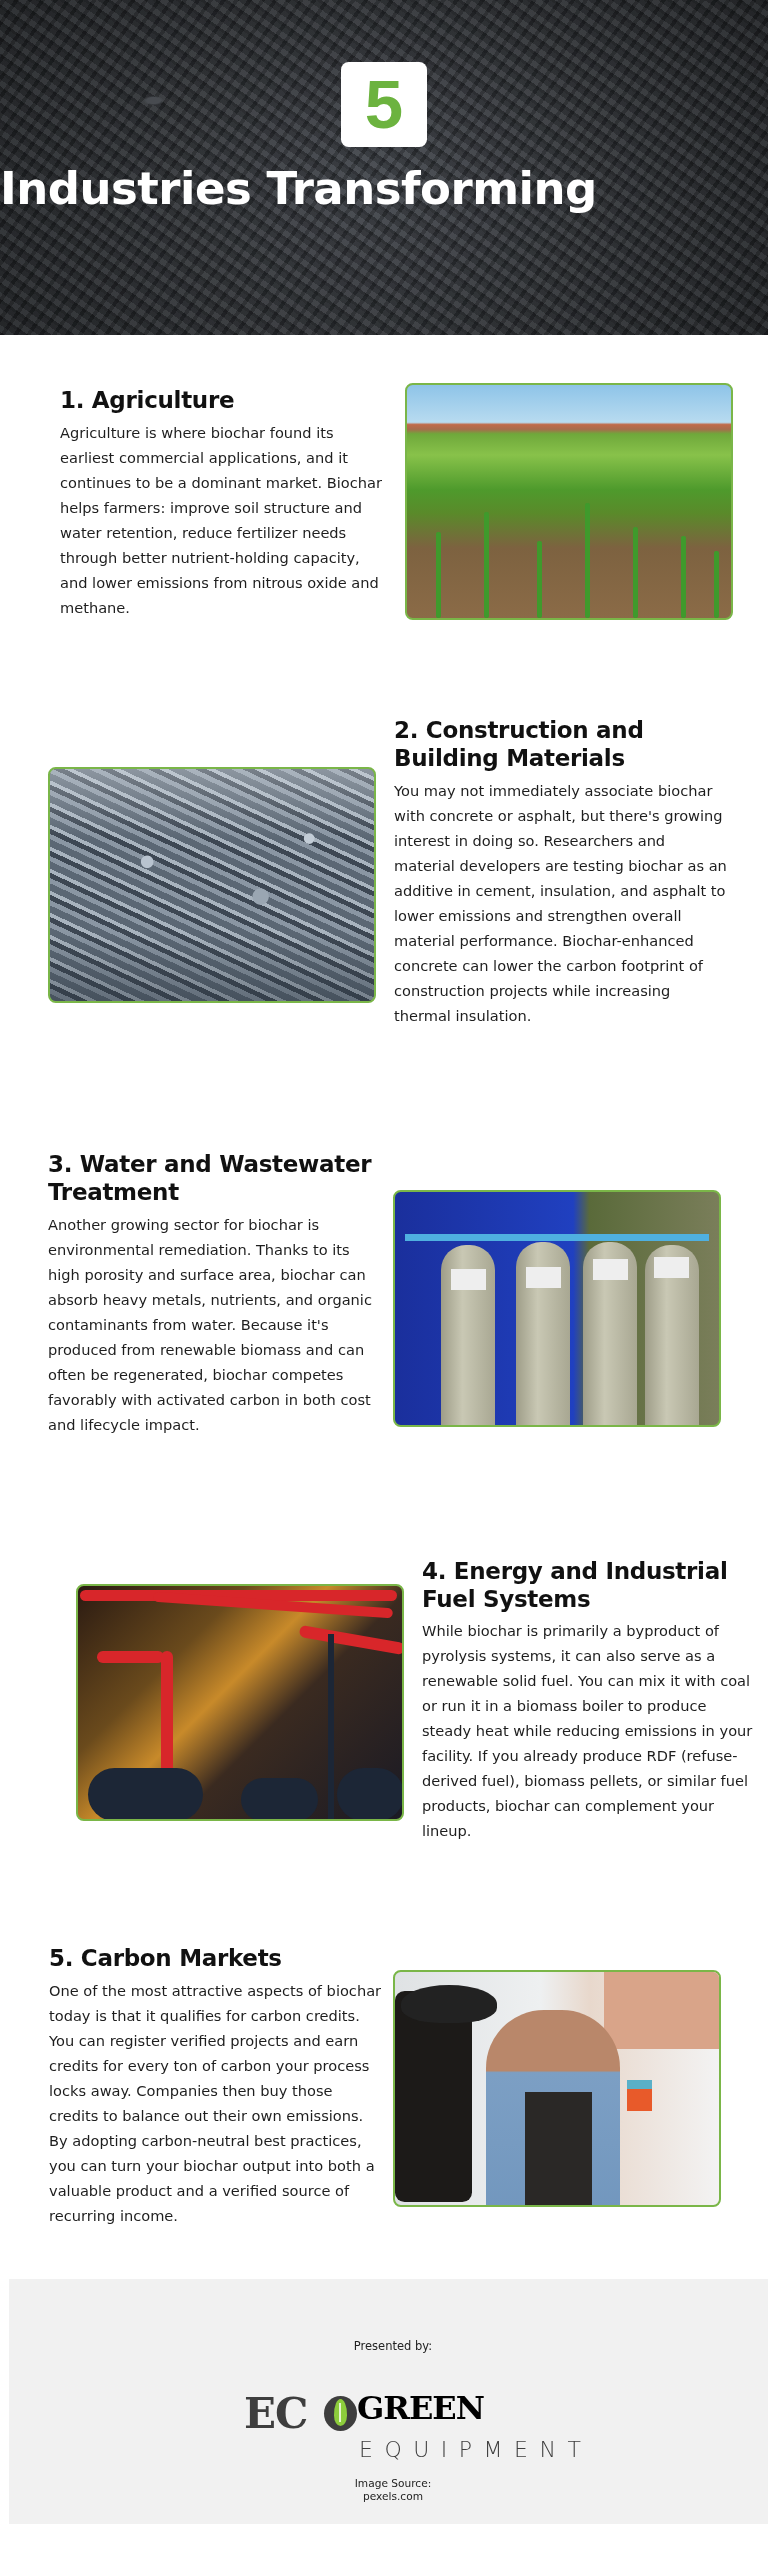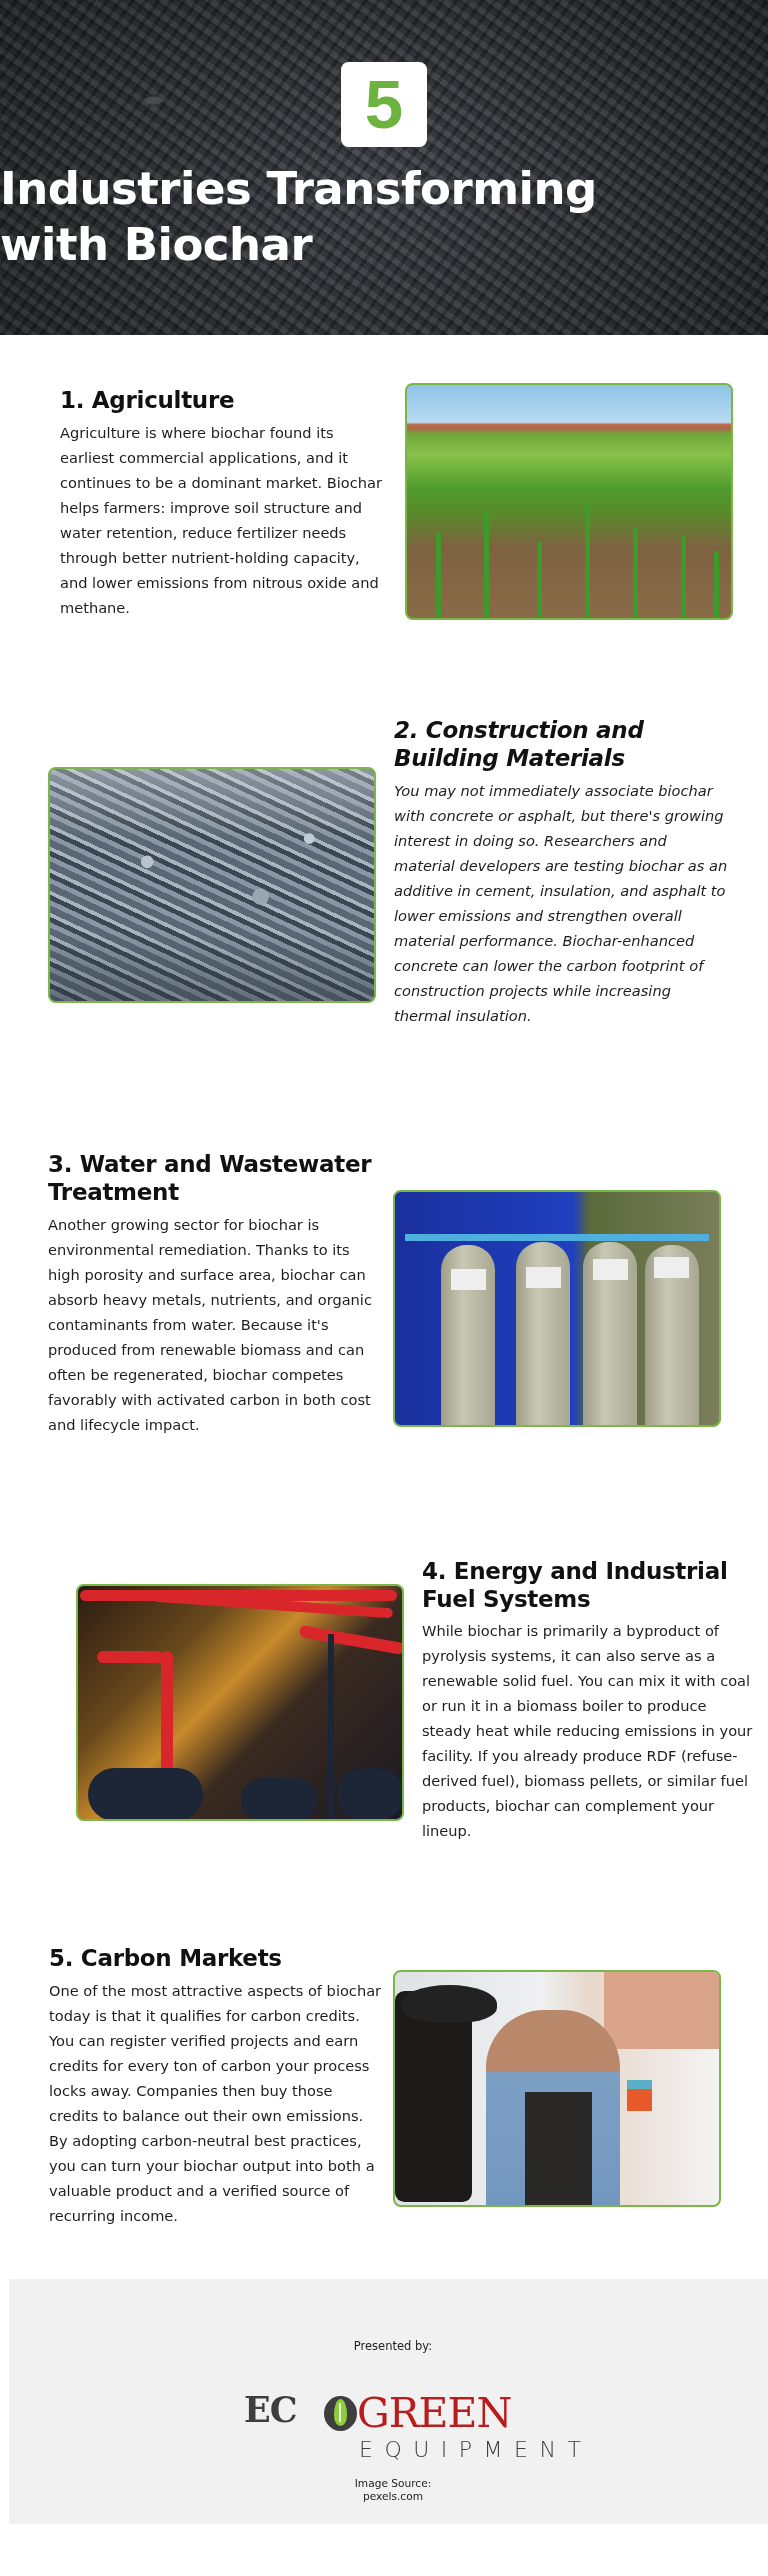--- a/index.html
+++ b/index.html
@@ -71,56 +71,55 @@
   .img-coffee .poster { position: absolute; right: 67px; top: 108px; width: 25px; height: 31px; background: linear-gradient(#5ab0c8 30%, #e85a2a 30%); }
 
   
   .footer {
     position: absolute; left: 9px; top: 2279px; width: 768px; height: 245px; background: #f1f1f1;
     text-align: center;
   }
   .presented { position: absolute; top: 60px; left: 0; right: 0; font-size: 11.5px; color: #222; }
   .site { position: absolute; top: 81px; left: 0; right: 0; font-size: 17.3px; color: #222; }
   .logo { position: absolute; top: 110px; left: 235px; width: 307px; height: 77px; }
-  .logo-eco { position: absolute; left: 0; top: 0; font-family: "DejaVu Serif", serif; font-weight: bold; font-size: 35px; color: #3e3e3e; letter-spacing: -1px; }
+  .logo-eco { position: absolute; left: 0; top: 0; font-family: "DejaVu Serif", serif; font-weight: bold; font-size: 42px; color: #3e3e3e; letter-spacing: -1px; }
   .logo-leaf { position: absolute; left: 80px; top: 6.7px; width: 33px; height: 35px; background: #3e3e3e; border-radius: 50%; }
   .logo-leaf::before { content: ""; position: absolute; left: 9.6px; top: 3.8px; width: 13.4px; height: 27px; background: #8dcc3c; border-radius: 50% 50% 50% 50% / 60% 60% 40% 40%; }
   .logo-leaf::after { content: ""; position: absolute; left: 15.4px; top: 7.7px; width: 1.9px; height: 19px; background: #e6f4d2; }
-  .logo-green { position: absolute; left: 113px; top: 0; font-family: "DejaVu Serif", serif; font-weight: normal; font-size: 41px; color: #b91c1c; letter-spacing: -1px; }
+  .logo-green { position: absolute; left: 113px; top: 0; font-family: "DejaVu Serif", serif; font-weight: bold; font-size: 32px; color: #000000; letter-spacing: -1px; }
   .logo-equip { position: absolute; left: 115px; top: 48px; font-size: 22px; letter-spacing: 11.5px; color: #3e3e3e; font-family: "DejaVu Sans", sans-serif; font-weight: 300; }
   .source { position: absolute; top: 198px; left: 0; right: 0; font-size: 10.6px; line-height: 12.5px; color: #222; }
 </style>
 </head>
 <body>
 
 <div class="hero">
   <div class="badge">5</div>
   <div class="hero-title">
     <div>Industries Transforming</div>
-    <div>with Biochar</div>
   </div>
 </div>
 
 <div class="section" style="top:335px;height:346px;margin-left:12px;">
   <div class="txt" style="left:48px;top:51px;width:327px;">
     <div class="sec-title">1. Agriculture</div>
     <div class="sec-body">Agriculture is where biochar found its earliest commercial applications, and it continues to be a dominant market. Biochar helps farmers: improve soil structure and water retention, reduce fertilizer needs through better nutrient-holding capacity, and lower emissions from nitrous oxide and methane.</div>
   </div>
   <div class="img img-agri" style="left:393px;top:48px;width:328px;height:237px;">
     <div class="stalk" style="left:29px;height:86px;"></div>
     <div class="stalk" style="left:77px;height:106px;"></div>
     <div class="stalk" style="left:130px;height:77px;"></div>
     <div class="stalk" style="left:178px;height:115px;"></div>
     <div class="stalk" style="left:226px;height:91px;"></div>
     <div class="stalk" style="left:274px;height:82px;"></div>
     <div class="stalk" style="left:307px;height:67px;"></div>
   </div>
 </div>
 
-<div class="section" style="top:701px;height:384px;font-style:italic;">
+<div class="section" style="top:701px;height:384px;">
   <div class="img img-gravel" style="left:48px;top:66px;width:328px;height:236px;"></div>
   <div class="txt" style="left:394px;top:15.4px;width:336px;">
     <div class="sec-title">2. Construction and Building Materials</div>
     <div class="sec-body">You may not immediately associate biochar with concrete or asphalt, but there's growing interest in doing so. Researchers and material developers are testing biochar as an additive in cement, insulation, and asphalt to lower emissions and strengthen overall material performance. Biochar-enhanced concrete can lower the carbon footprint of construction projects while increasing thermal insulation.</div>
   </div>
 </div>
 
 <div class="section" style="top:1133px;height:346px;">
   <div class="txt" style="left:48px;top:17.3px;width:331px;">
     <div class="sec-title">3. Water and Wastewater Treatment</div>

